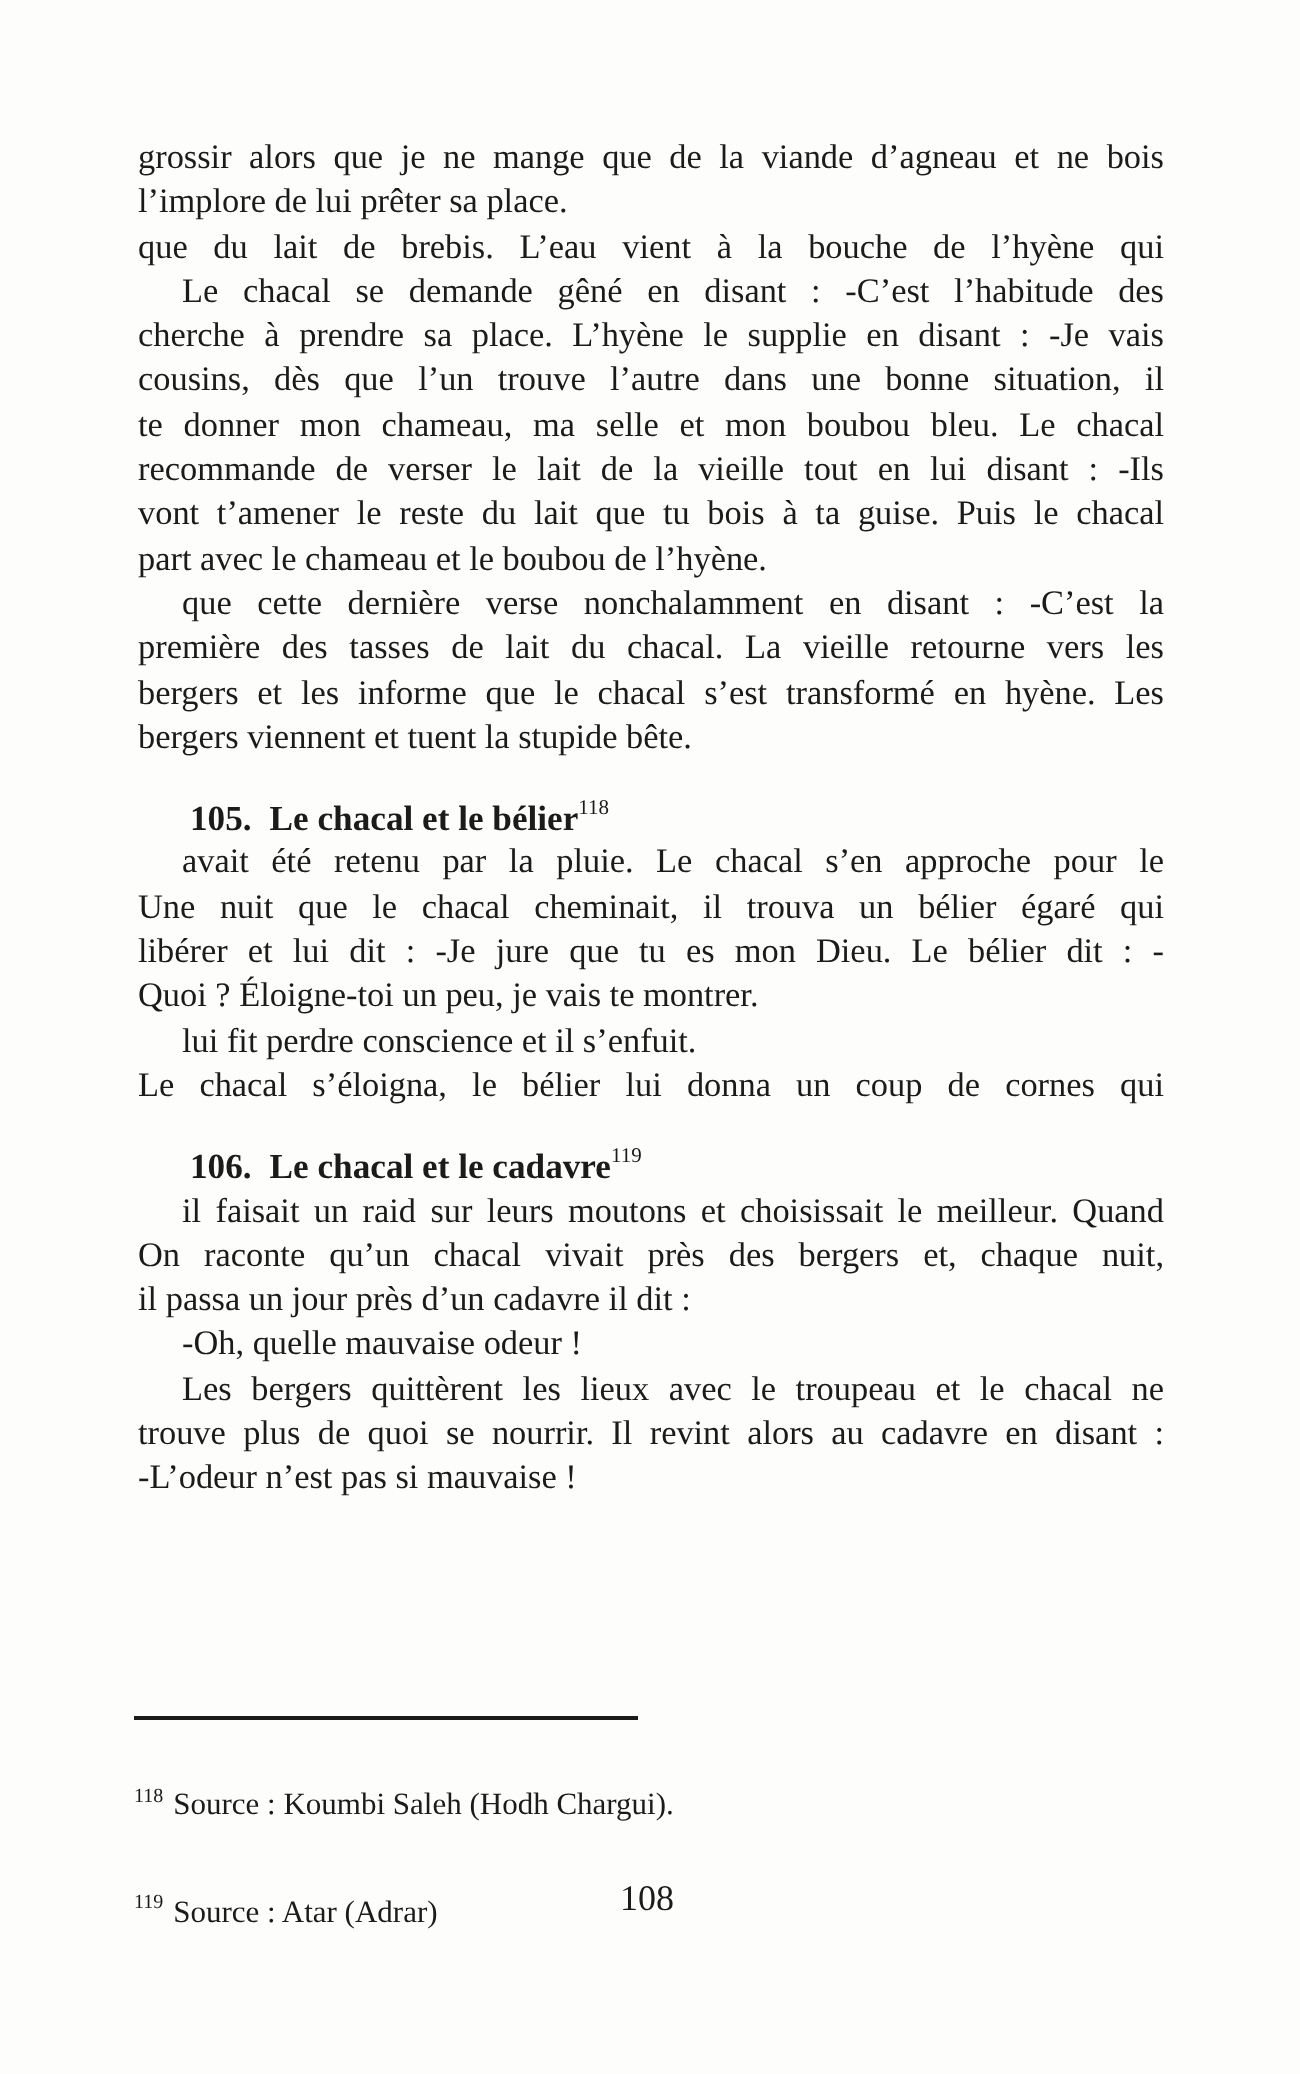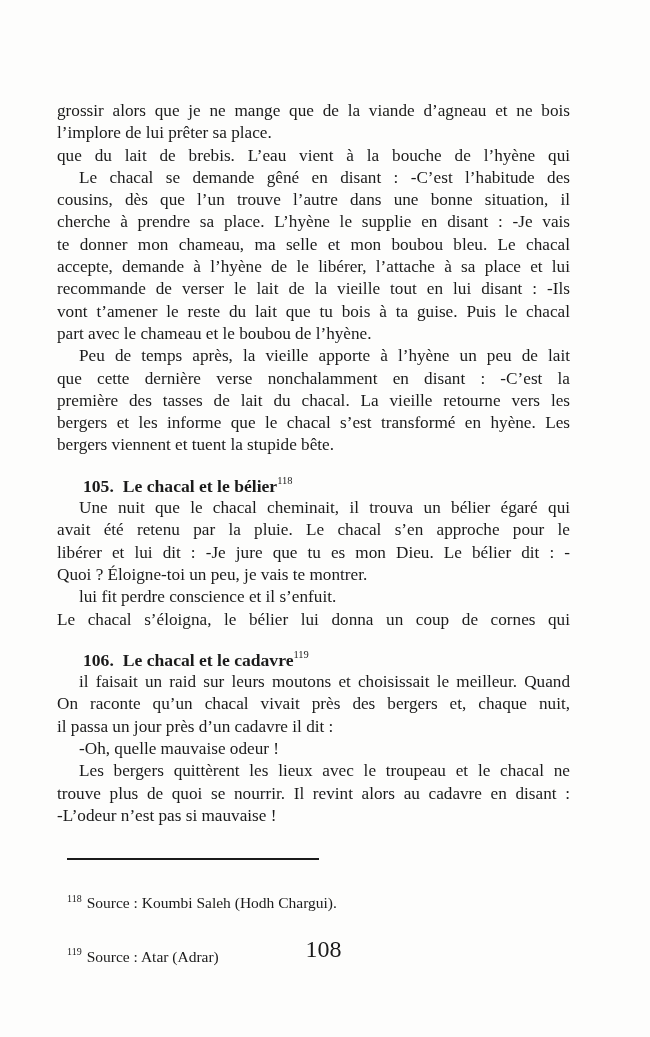--- a/index.html
+++ b/index.html
@@ -11,26 +11,25 @@
     position: relative;
     width: 650px;
     height: 1037px;
     background: #fdfdfc;
     color: #1b1b1b;
     font-family: "Liberation Serif", "DejaVu Serif", serif;
     overflow: hidden;
   }
   .text-column {
     position: absolute;
-    left: 57px;
+    left: 69px;
     top: 68px;
     width: 513px;
     font-size: 17.2px;
     line-height: 22.3px;
-    margin-top: 32px;
   }
   .para { margin: 0; }
   .line {
     height: 22.3px;
     overflow: hidden;
     text-align: justify;
     text-align-last: justify;
     white-space: normal;
   }
   .line.last { text-align-last: left; }
@@ -75,55 +74,53 @@
     vertical-align: super;
     line-height: 0;
     margin-right: 5px;
   }
   .page-number {
     position: absolute;
     left: 67px;
     top: 938px;
     width: 513px;
     text-align: center;
-    font-size: 24px;
+    font-size: 18px;
     line-height: 22px;
   }
 </style>
 </head>
 <body>
 
 <div class="page">
   <main class="text-column">
       <div class="para">
         <div class="line">grossir alors que je ne mange que de la viande d’agneau et ne bois</div>
         <div class="line last">l’implore de lui prêter sa place.</div>
         <div class="line">que du lait de brebis. L’eau vient à la bouche de l’hyène qui</div>
       </div>
       <div class="para indent">
         <div class="line">Le chacal se demande gêné en disant : -C’est l’habitude des</div>
+        <div class="line">cherche à prendre sa place. L’hyène le supplie en disant : -Je vais</div>
         <div class="line">cousins, dès que l’un trouve l’autre dans une bonne situation, il</div>
-        <div class="line">cherche à prendre sa place. L’hyène le supplie en disant : -Je vais</div>
         <div class="line">te donner mon chameau, ma selle et mon boubou bleu. Le chacal</div>
-        <div class="line">accepte, demande à l’hyène de le libérer, l’attache à sa place et lui</div>
         <div class="line">recommande de verser le lait de la vieille tout en lui disant : -Ils</div>
         <div class="line">vont t’amener le reste du lait que tu bois à ta guise. Puis le chacal</div>
         <div class="line last">part avec le chameau et le boubou de l’hyène.</div>
       </div>
       <div class="para indent">
-        <div class="line">Peu de temps après, la vieille apporte à l’hyène un peu de lait</div>
         <div class="line">que cette dernière verse nonchalamment en disant : -C’est la</div>
         <div class="line">première des tasses de lait du chacal. La vieille retourne vers les</div>
         <div class="line">bergers et les informe que le chacal s’est transformé en hyène. Les</div>
         <div class="line last">bergers viennent et tuent la stupide bête.</div>
       </div>
       <div class="heading"><span class="h-num">105.</span><span class="h-title">Le chacal et le bélier</span><sup class="h-ref">118</sup></div>
       <div class="para indent">
+        <div class="line">avait été retenu par la pluie. Le chacal s’en approche pour le</div>
         <div class="line">Une nuit que le chacal cheminait, il trouva un bélier égaré qui</div>
-        <div class="line">avait été retenu par la pluie. Le chacal s’en approche pour le</div>
         <div class="line">libérer et lui dit : -Je jure que tu es mon Dieu. Le bélier dit : -</div>
         <div class="line last">Quoi ? Éloigne-toi un peu, je vais te montrer.</div>
       </div>
       <div class="para indent">
         <div class="line last">lui fit perdre conscience et il s’enfuit.</div>
         <div class="line">Le chacal s’éloigna, le bélier lui donna un coup de cornes qui</div>
       </div>
       <div class="heading"><span class="h-num">106.</span><span class="h-title">Le chacal et le cadavre</span><sup class="h-ref">119</sup></div>
       <div class="para indent">
         <div class="line">il faisait un raid sur leurs moutons et choisissait le meilleur. Quand</div>

